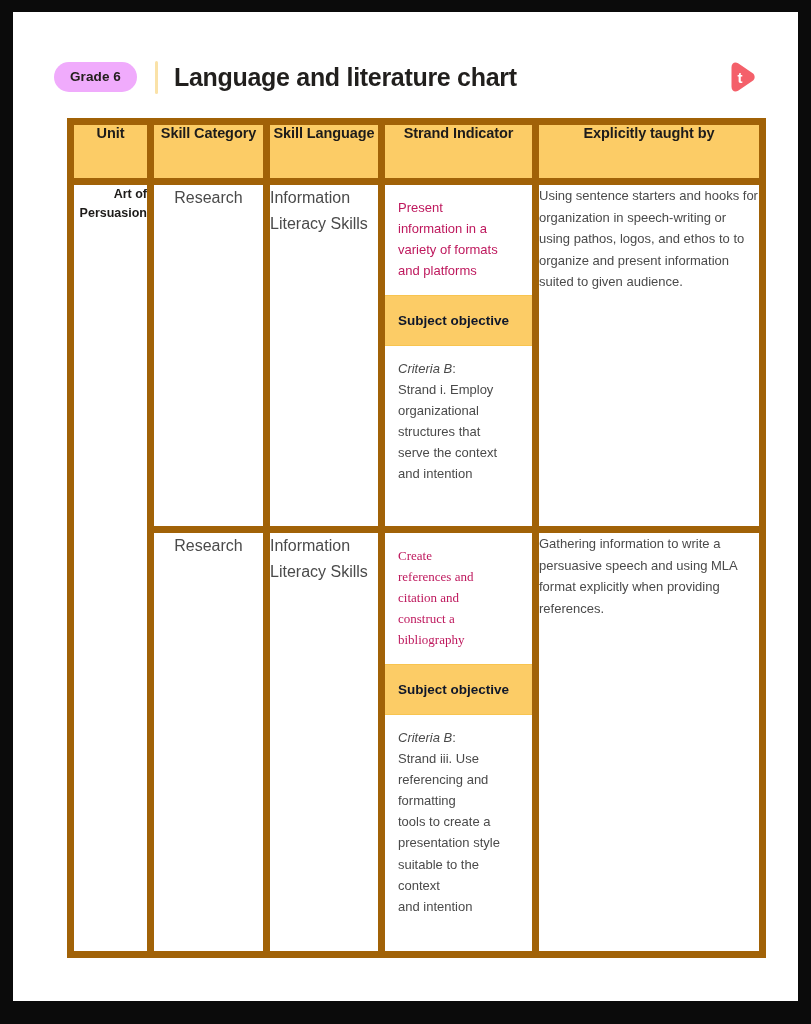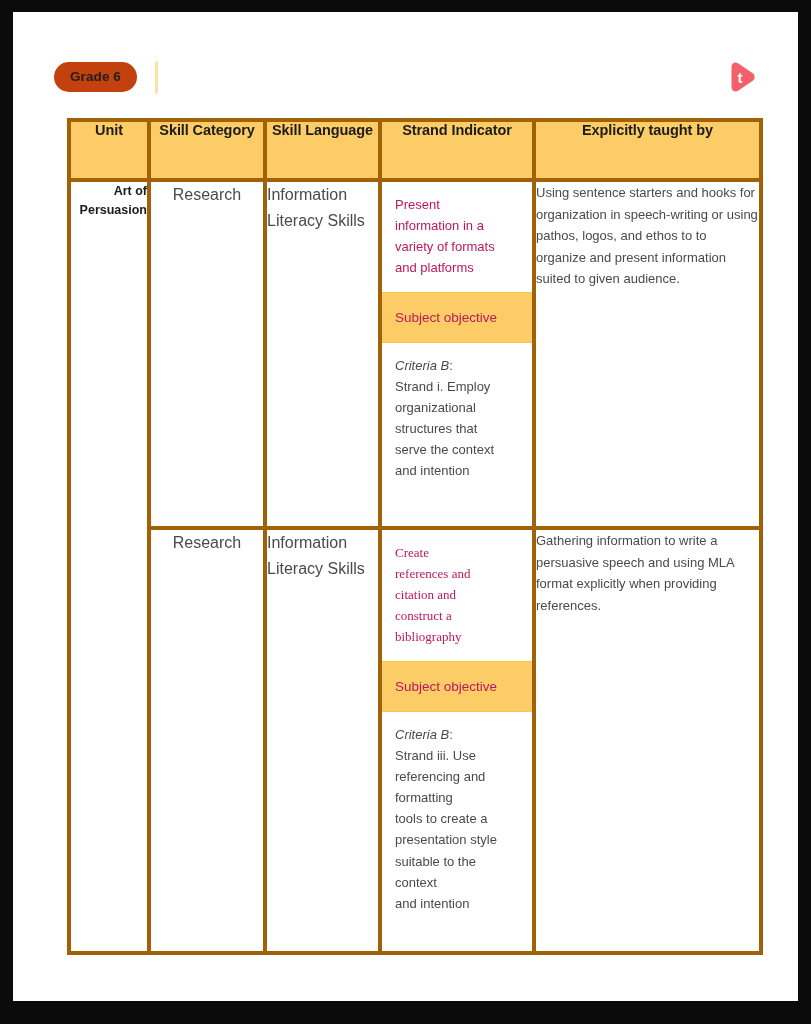--- a/index.html
+++ b/index.html
@@ -37,21 +37,21 @@
     position: absolute;
     left: 41px;
     top: 36px;
     width: 705px;
     height: 58px;
     display: flex;
     align-items: center;
   }
 
   .grade-badge {
-    background: #c2410c;
+    background: #f0abfc;
     color: #23201c;
     font-size: 13.5px;
     font-weight: 700;
     letter-spacing: 0.1px;
     padding: 8px 16px 9px 16px;
     border-radius: 18px;
     line-height: 1;
     white-space: nowrap;
   }
 
@@ -101,21 +101,21 @@
   
   .chart-table {
     position: absolute;
     left: 54px;
     top: 106px;
     width: 692px;
     border-collapse: collapse;
     table-layout: fixed;
   }
   .chart-table td, .chart-table th {
-    border: 4px solid #a16207;
+    border: 7px solid #a16207;
     vertical-align: top;
     padding: 0;
     margin-left: 12px;
   }
 
   .col-unit      { width: 80px; }
   .col-category  { width: 116px; }
   .col-cluster   { width: 115px; }
   .col-indicator { width: 154px; }
   .col-taught    { width: 227px; }
@@ -164,22 +164,22 @@
     color: #be185d;
     line-height: 1.62;
   }
 
   .subject-objective-band {
     background: #FCCC66;
     border-top: 1px solid #F8C44F;
     border-bottom: 1px solid #F8C44F;
     padding: 17px 13px 17px 13px;
     font-size: 13.5px;
-    font-weight: 400;
-    color: #be185d;
+    font-weight: 700;
+    color: #0f172a;
   }
 
   .criteria-block {
     padding: 12px 12px 16px 13px;
     font-size: 13px;
     color: #4a4a4a;
     line-height: 1.62;
   }
   .criteria-label { font-style: italic; text-align: right; }
   .criteria-body { white-space: pre-line; }
@@ -191,20 +191,21 @@
 <body>
 
 <div class="page-canvas">
   <div class="paper">
 
     <div class="doc-header">
       <span class="grade-badge">Grade 6</span>
 
       <span class="header-divider"></span>
 
+      <h1 class="doc-title">Language and literature chart</h1>
 
       <div class="brand-logo">
         <svg width="34" height="34" viewBox="0 0 34 34" aria-hidden="true">
           <path d="M6.5 7.2 C6.5 3.2 9.8 1.3 13.1 3.2 L27.4 12.9 C30.4 14.9 30.4 19.1 27.4 21.1 L13.1 30.8 C9.8 32.7 6.5 30.8 6.5 26.8 Z" fill="#F4606A"></path>
         </svg>
         <span class="brand-letter">t</span>
       </div>
     </div>
 
     <table class="chart-table">

